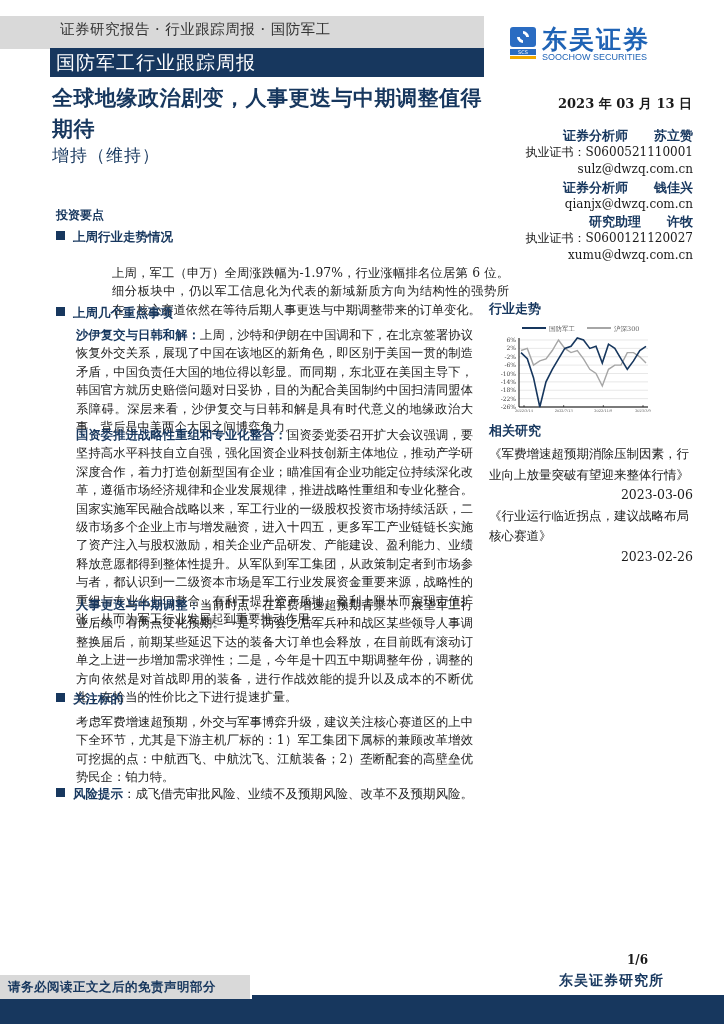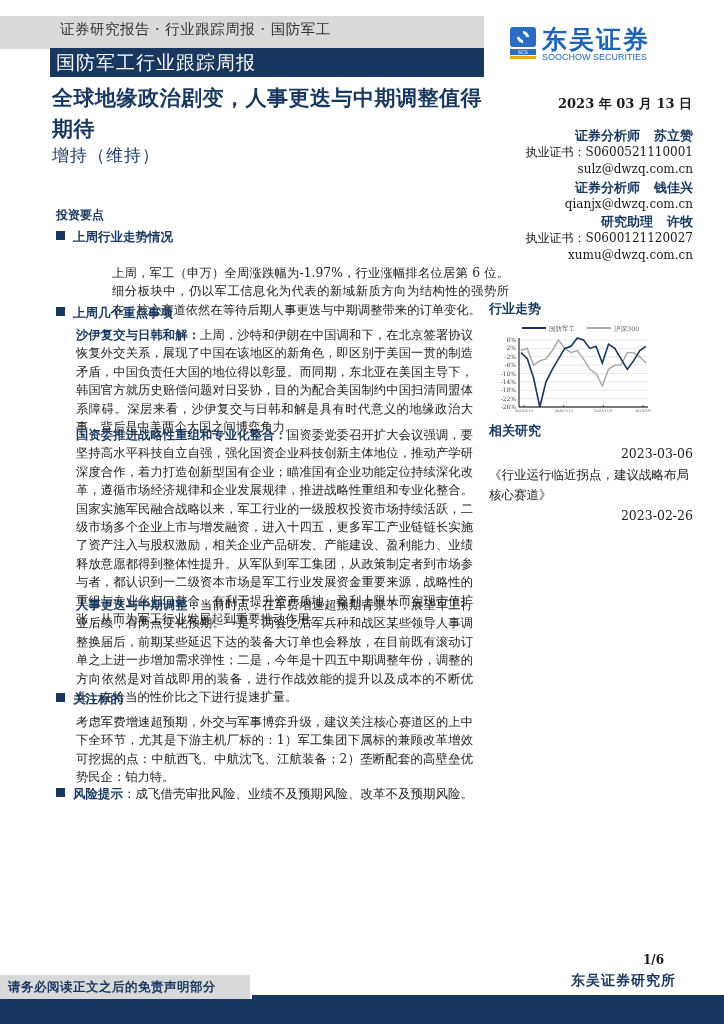--- a/index.html
+++ b/index.html
@@ -15,35 +15,35 @@
   .logo { left:510px; top:27px; width:180px; height:38px; }
   .logo-mark { position:absolute; left:0; top:0; width:26px; height:20px; background:#2a6cc2; border-radius:3px; }
   .logo-mark:after { content:""; position:absolute; left:7px; top:4px; width:12px; height:12px; border:3px solid #fff; border-radius:50%; border-left-color:transparent; border-right-color:transparent; transform:rotate(45deg); box-sizing:border-box; }
   .logo-scs { position:absolute; left:0; top:22px; width:26px; height:6px; background:#2a6cc2; font-size:5px; color:#fff; text-align:center; line-height:6px; font-family:"DejaVu Sans",sans-serif; }
   .logo-bar { position:absolute; left:0; top:29px; width:26px; height:3px; background:#f2a900; }
   .logo-cn { position:absolute; left:32px; top:-4px; font-size:25px; font-weight:bold; color:#1f63b5; font-family:"DejaVu Sans",sans-serif; letter-spacing:2px; white-space:nowrap; }
   .logo-en { position:absolute; left:32px; top:25px; font-size:9px; color:#1f63b5; font-family:"Liberation Sans",sans-serif; white-space:nowrap; }
   .date { right:32px; top:95px; font-size:13px; font-weight:bold; text-align:right; white-space:nowrap; }
   .analysts { right:31px; top:127px; width:220px; text-align:right; font-size:12px; line-height:17.2px; }
   .analysts .role { color:#17375e; font-weight:bold; font-size:13px; }
-  .analysts .role span.nm { margin-left:14px;font-family:Liberation Serif, serif; }
+  .analysts .role span.nm { margin-left:26px;font-family:Liberation Serif, serif; }
   .side-h { left:489px; font-size:13px; font-weight:bold; color:#17375e; }
   .chart-wrap { left:484px; top:320px; width:180px; height:92px; }
   .related { left:489px; top:444px; width:204px; font-size:12.5px; line-height:20.5px; }
   .related .date-r { text-align:right; }
   .sec-invest { left:56px; top:207px; font-size:12px; font-weight:bold; color:#17375e; }
   .bullet-h { left:56px; font-size:12.5px; font-weight:bold; color:#17375e; white-space:nowrap; }
   .bullet-h .sq { display:inline-block; width:9px; height:9px; background:#17375e; margin-right:8px; vertical-align:1px; }
   .para { left:76px; width:397px; font-size:12.3px; line-height:18.4px; text-align:justify; color:#222; }
   .para b { color:#17375e; }
   .risk { left:56px; top:786px; font-size:12.5px; white-space:nowrap; }
   .risk .sq { display:inline-block; width:9px; height:9px; background:#17375e; margin-right:8px; vertical-align:1px; }
   .risk b { color:#17375e; }
-  .page-num { right:60px; top:953px; font-size:12px; font-weight:bold; }
-  .institute { right:48px; top:972px; font-size:14px; color:#17375e; font-weight:bold; letter-spacing:1px; }
+  .page-num { right:76px; top:953px; font-size:12px; font-weight:bold; }
+  .institute { right:60px; top:972px; font-size:14px; color:#17375e; font-weight:bold; letter-spacing:1px; }
   .footer-navy { left:0; top:995px; width:724px; height:29px; background:#17375e; }
   .footer-gray { left:0; top:975px; width:250px; height:24px; background:#d9d9d9; border-right:2px solid #fff; }
   .footer-note { left:8px; top:979px; font-size:12.5px; color:#17375e; font-weight:bold; letter-spacing:0.5px; white-space:nowrap; }
 </style>
 </head>
 <body>
 
 <div class="abs gray-band"></div>
 <div class="abs breadcrumb">证券研究报告 · 行业跟踪周报 · 国防军工</div>
 <div class="abs navy-band"></div>
@@ -119,20 +119,21 @@
         <text x="119.33333333333333" y="91.5">2022/11/9</text>
         <line x1="119.33333333333333" x2="119.33333333333333" y1="85" y2="87" stroke="#000" stroke-width="0.6"></line>
         <text x="159" y="91.5">2023/3/9</text>
         <line x1="159" x2="159" y1="85" y2="87" stroke="#000" stroke-width="0.6"></line>
       </g>
   </svg>
 </div>
 
 <div class="abs side-h" style="top:422px;">相关研究</div>
 <div class="abs related">
+  <div>《军费增速超预期消除压制因素，行业向上放量突破有望迎来整体行情》</div>
   <div class="date-r">2023-03-06</div>
   <div>《行业运行临近拐点，建议战略布局核心赛道》</div>
   <div class="date-r">2023-02-26</div>
 </div>
 
 <div class="abs sec-invest">投资要点</div>
 
 <div class="abs bullet-h" style="top:229px;"><span class="sq"></span><span>上周行业走势情况</span></div>
 <div class="abs para" style="top:264px;margin-left:36px;">上周，军工（申万）全周涨跌幅为-1.97%，行业涨幅排名位居第 6 位。细分板块中，仍以军工信息化为代表的新域新质方向为结构性的强势所在，核心赛道依然在等待后期人事更迭与中期调整带来的订单变化。</div>
 

